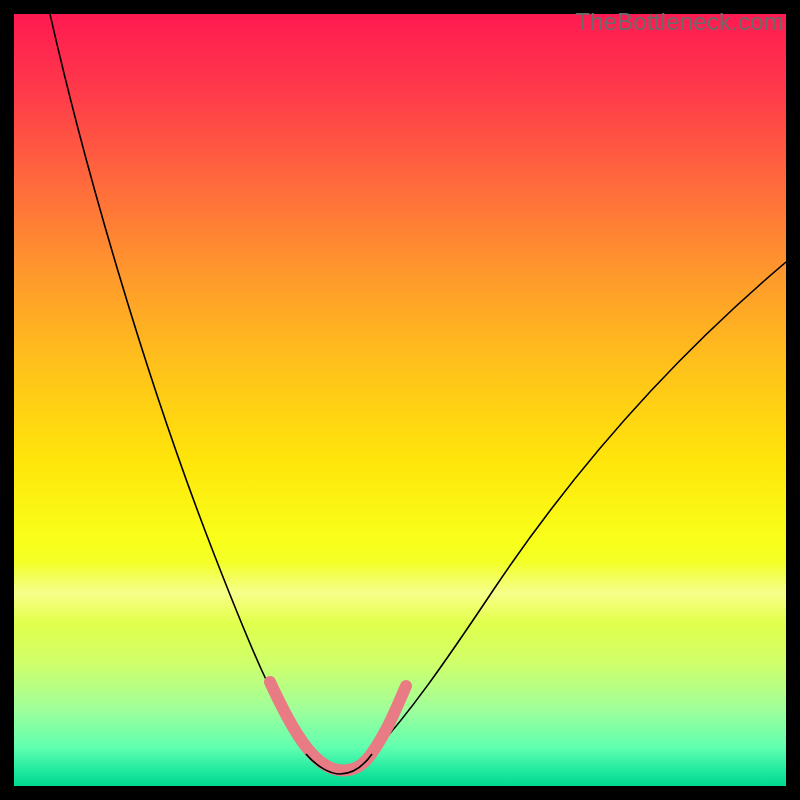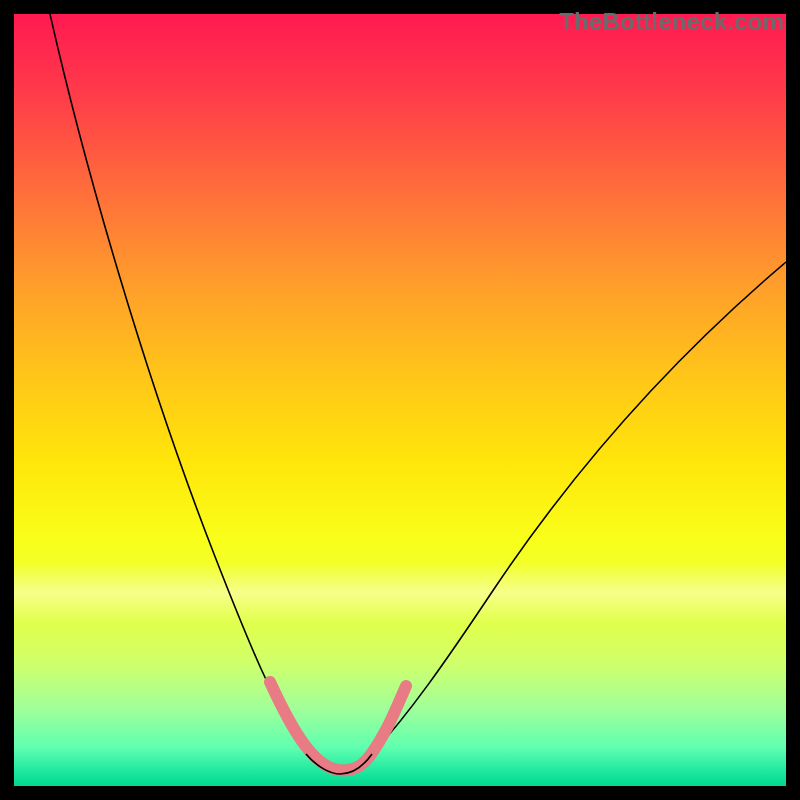--- a/index.html
+++ b/index.html
@@ -64,21 +64,21 @@
     fill: none;
     stroke: #e87b84;
     stroke-width: 12;
     stroke-linecap: round;
   }
   .watermark {
     position: absolute;
     top: 8px;
     right: 16px;
     font-size: 24px;
-    font-weight: 700;
+    font-weight: 400;
     color: #6b6b6b;
     letter-spacing: 0.2px;
     user-select: none;
   }
 </style>
 </head>
 <body>
 
 <div class="frame">
   <div class="plot-area">

